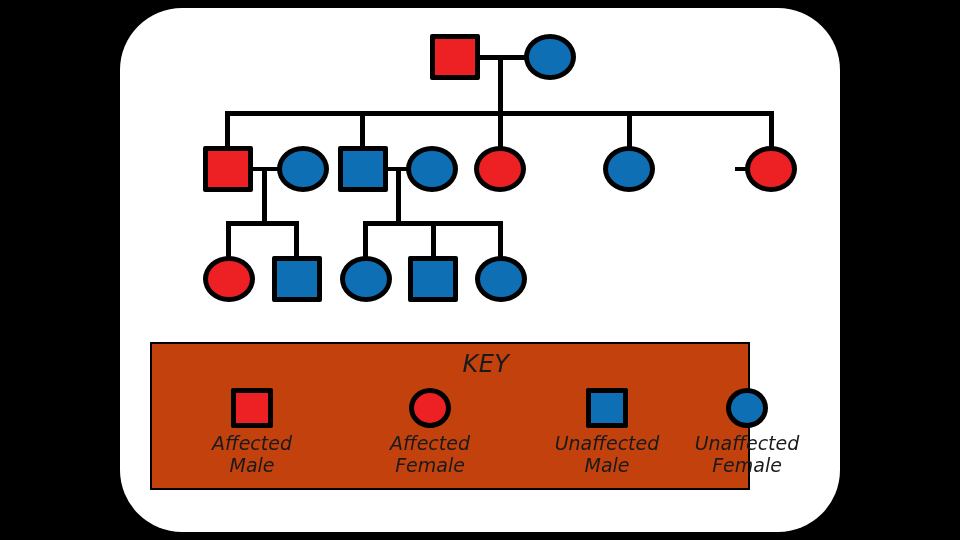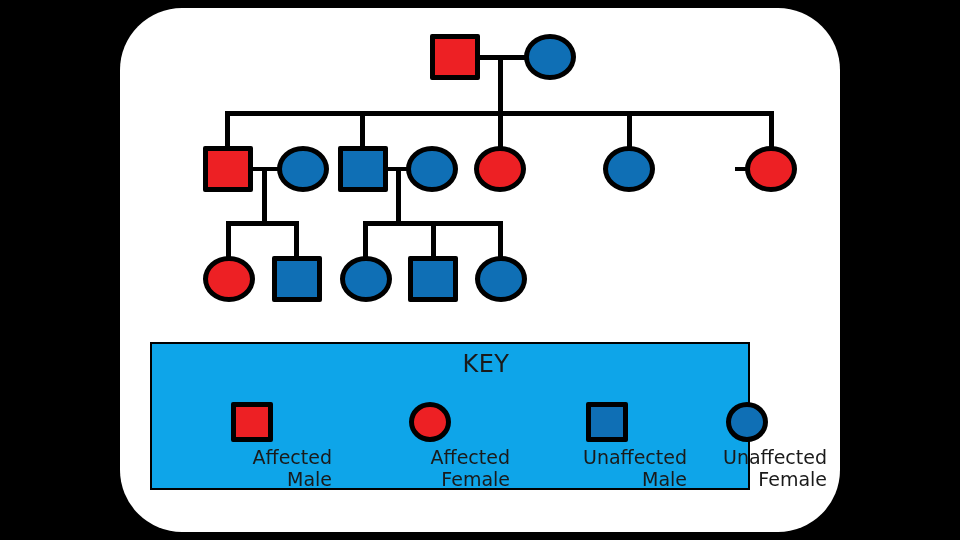--- a/index.html
+++ b/index.html
@@ -60,37 +60,38 @@
 
   
   #key-box {
     position: absolute;
     left: 150px;
     top: 342px;
     width: 600px;
     height: 148px;
     box-sizing: border-box;
     border: 2px solid #000000;
-    background: #0ea5e9;
+    background: #c2410c;
+    font-style: italic;
   }
   #key-title {
     position: absolute;
     left: 0;
     top: 6px;
     width: 668px;
     text-align: center;
     font-size: 24px;
     color: #1a1a1a;
     letter-spacing: 0.5px;
   }
   .key-item {
     position: absolute;
-    top: 56px;
+    top: 42px;
     width: 160px;
-    text-align: right;
+    text-align: center;
   }
   .key-sym-wrap {
     height: 44px;
     display: flex;
     align-items: center;
     justify-content: center;
   }
   .key-sym {
     box-sizing: border-box;
     width: 42px;

